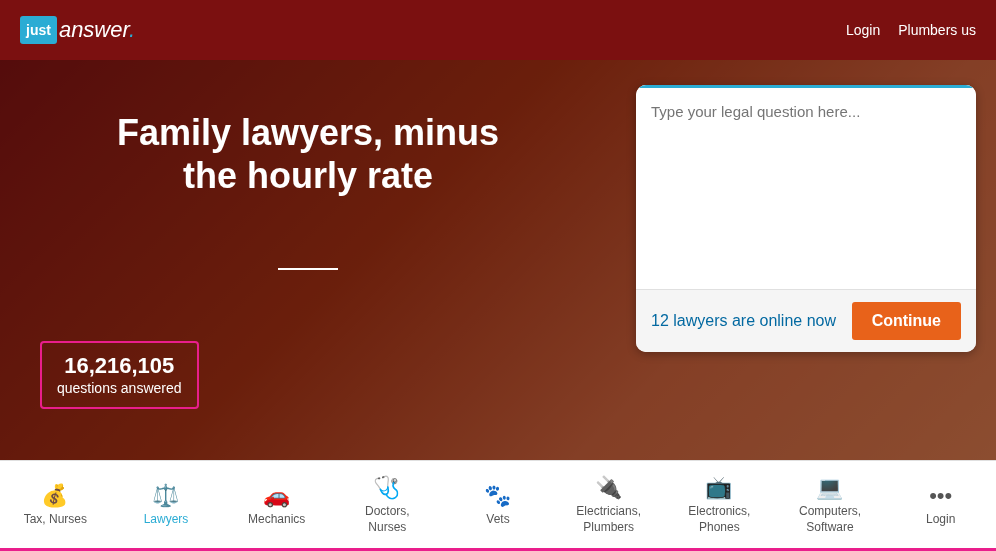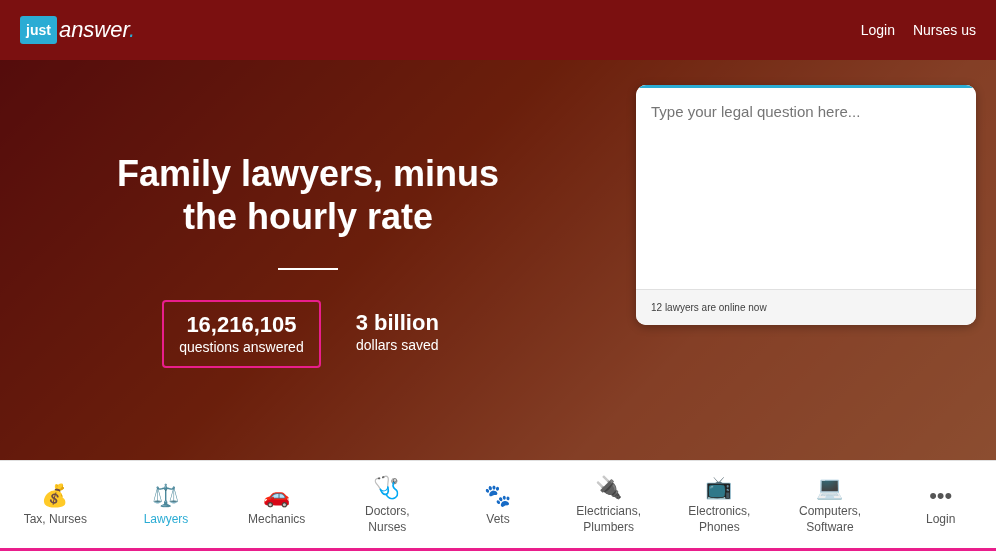--- a/index.html
+++ b/index.html
@@ -72,39 +72,39 @@
       z-index: 2;
       display: flex;
       height: 100%;
     }
     .hero-left {
       flex: 1;
       display: flex;
       flex-direction: column;
       justify-content: center;
       padding: 30px 40px;
+      gap: 41px;
     }
     .hero-title {
       color: white;
       font-size: 36px;
       font-weight: bold;
       line-height: 1.2;
       text-align: center;
       margin-bottom: 20px;
     }
     .hero-divider {
       width: 60px;
       height: 2px;
       background: white;
       margin: 10px auto 30px auto;
     }
     .stats {
       display: flex;
       gap: 20px;
-      justify-content: center;
     }
     .stat-box {
       text-align: center;
       color: white;
       padding: 10px 15px;
     }
     .stat-box.highlighted {
       border: 2px solid #e91e8c;
       border-radius: 4px;
     }
@@ -146,22 +146,22 @@
     }
     .question-footer {
       background: #f5f5f5;
       padding: 12px 15px;
       display: flex;
       align-items: center;
       justify-content: space-between;
       border-top: 1px solid #e0e0e0;
     }
     .lawyers-online {
-      color: #404040;
-      font-size: 10px;
+      color: #0369a1;
+      font-size: 16px;
     }
     .continue-btn {
       background: #e8621a;
       color: white;
       border: none;
       padding: 10px 20px;
       font-size: 16px;
       border-radius: 3px;
       cursor: pointer;
       font-weight: bold;
@@ -216,50 +216,47 @@
 
 <header class="header">
   <div class="logo">
     <span class="logo-just">just</span>
     <span class="logo-answer">
       <span>answer</span><span class="logo-dot">.</span>
     </span>
   </div>
   <div class="header-links">
     <a href="#">Login</a>
-    <a href="#">Nurses us</a>
+    <a href="#">Plumbers us</a>
   </div>
 </header>
 
 <section class="hero">
   <div class="hero-bg"></div>
   <div class="hero-overlay"></div>
   <div class="hero-content">
     <div class="hero-left">
       <h1 class="hero-title">
         <span>Family lawyers, minus</span><br>
         <span>the hourly rate</span>
       </h1>
       <div class="hero-divider"></div>
       <div class="stats">
         <div class="stat-box highlighted">
           <span class="stat-number">16,216,105</span>
           <span class="stat-label">questions answered</span>
         </div>
-        <div class="stat-box">
-          <span class="stat-number">3 billion</span>
-          <span class="stat-label">dollars saved</span>
-        </div>
       </div>
     </div>
     <div class="hero-right">
       <div class="question-box">
         <textarea class="question-textarea" placeholder="Type your legal question here..." style=""></textarea>
         <div class="question-footer">
           <span class="lawyers-online">12 lawyers are online now</span>
+          <button class="continue-btn">Continue</button>
         </div>
       </div>
     </div>
   </div>
 </section>
 
 <nav class="bottom-nav" id="bottom-nav-container">
 <a href="#" class="nav-item">
       <span class="nav-icon">💰</span>
       <span class="nav-label">Tax, Nurses</span>

